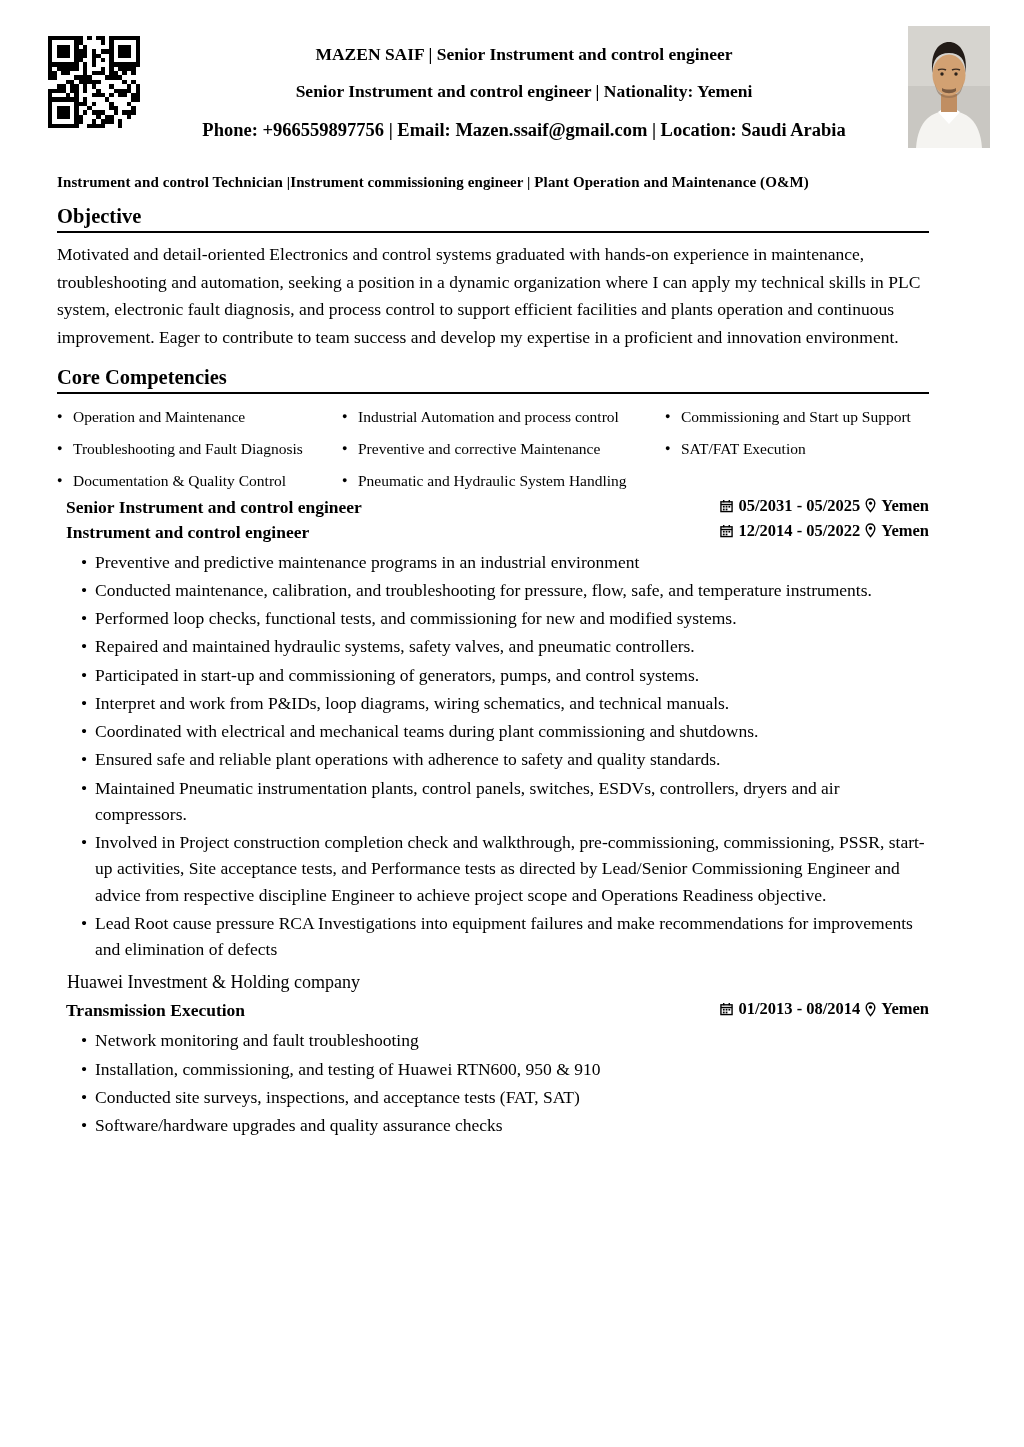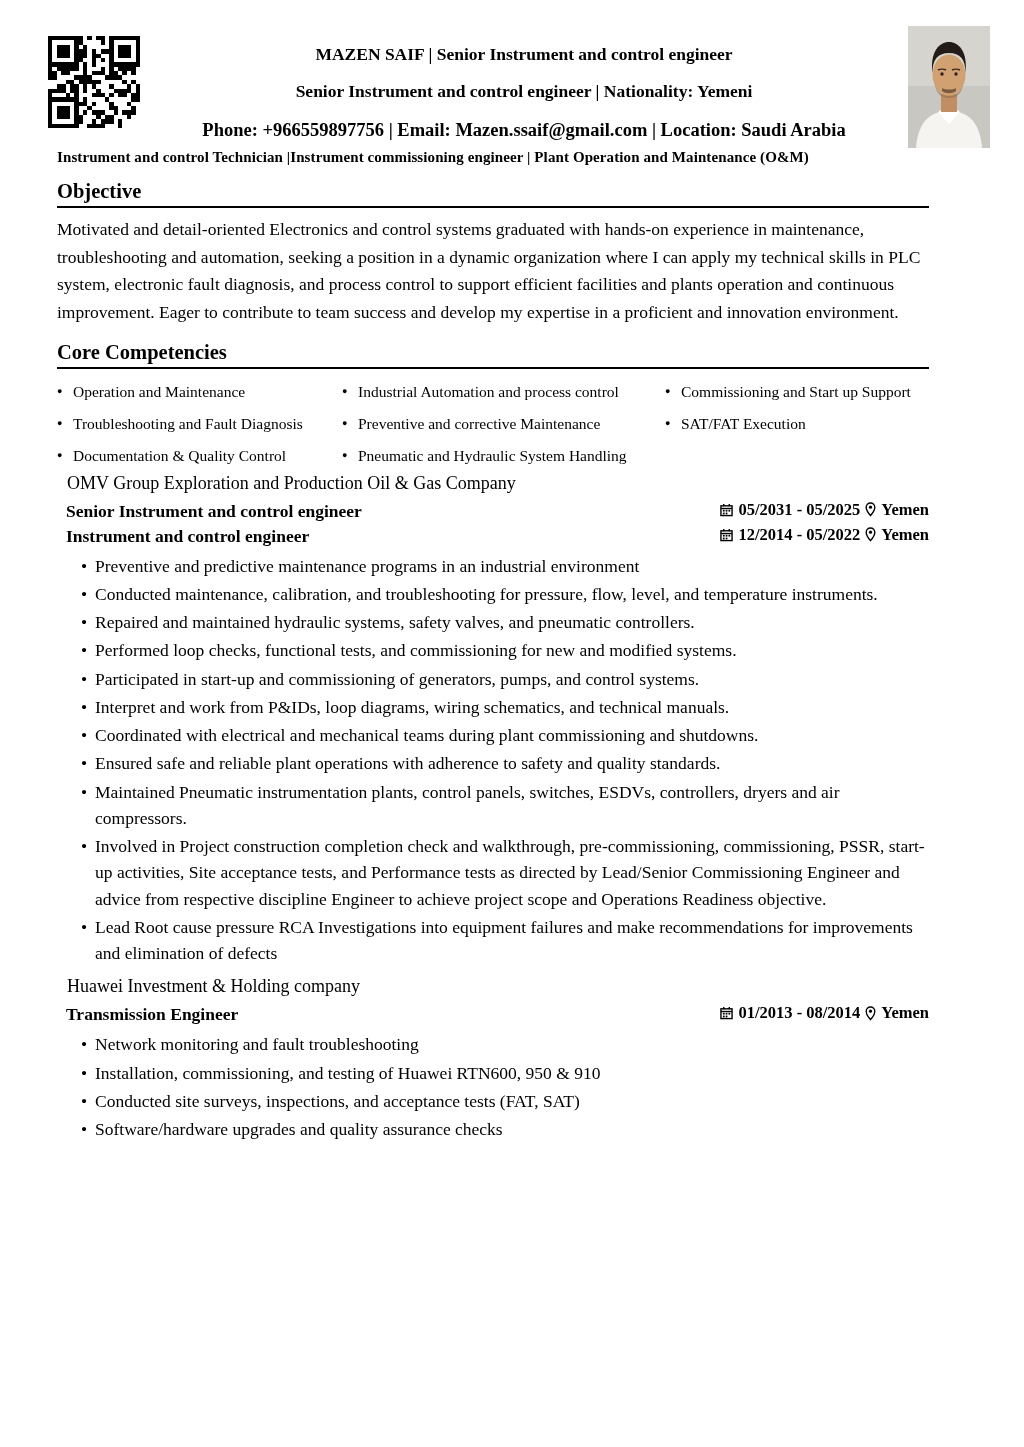--- a/index.html
+++ b/index.html
@@ -15,21 +15,21 @@
   .qr {
     width: 92px; height: 92px; margin-top: 10px; flex: 0 0 92px;
     display: grid; grid-template-columns: repeat(21,1fr); grid-template-rows: repeat(21,1fr);
     background: #fff;
   }
   .header-center { flex: 1 1 auto; text-align: center; padding-top: 18px; }
   .h-line1 { font-weight: bold; font-size: 17.5px; margin-bottom: 16px; }
   .h-line2 { font-weight: bold; font-size: 17.5px; margin-bottom: 18px; }
   .h-line3 { font-weight: bold; font-size: 18.5px; }
   .photo { flex: 0 0 82px; width: 82px; height: 122px; margin-right: -61px; overflow: hidden; }
-  .h-line4 { font-weight: bold; font-size: 15px; margin-top: 1px; letter-spacing: 0.1px; }
+  .h-line4 { font-weight: bold; font-size: 15px; margin-top: 26px; letter-spacing: 0.1px; }
 
   
   .section-heading {
     font-size: 20.5px; font-weight: bold;
     border-bottom: 2px solid #000; padding-bottom: 3px;
     margin: 14px 0 8px 0;
   }
   .heading-experience { max-width: 798px; margin-top: 20px; }
 
   .objective-text { font-size: 17.5px; line-height: 1.58; margin: 2px 0 0 0; }
@@ -547,21 +547,20 @@
       <div class="comp-item">Pneumatic and Hydraulic System Handling</div>
     </div>
     <div class="comp-col comp-col-3">
       <div class="comp-item">Commissioning and Start up Support</div>
       <div class="comp-item">SAT/FAT Execution</div>
     </div>
   </div>
 
 
   <div>
-    <div class="company">OMV Group Exploration and Production Oil &amp; Gas Company</div>
 
     <div class="role-line">
       <span class="role-title">Senior Instrument and control engineer</span>
       <span class="role-meta">
         <span class="icon">
           <svg width="13" height="14" viewBox="0 0 14 14">
               <rect x="1" y="2.5" width="12" height="10.5" fill="none" stroke="#000" stroke-width="1.5"></rect>
               <line x1="1" y1="5.4" x2="13" y2="5.4" stroke="#000" stroke-width="1.5"></line>
               <line x1="4" y1="0.5" x2="4" y2="3" stroke="#000" stroke-width="1.5"></line>
               <line x1="10" y1="0.5" x2="10" y2="3" stroke="#000" stroke-width="1.5"></line>
@@ -605,38 +604,38 @@
               <path d="M5.5 1 C3 1 1.2 2.9 1.2 5.4 C1.2 8.6 5.5 13.6 5.5 13.6 C5.5 13.6 9.8 8.6 9.8 5.4 C9.8 2.9 8 1 5.5 1 Z" fill="none" stroke="#000" stroke-width="1.4"></path>
               <circle cx="5.5" cy="5.2" r="1.6" fill="#000"></circle>
             </svg>
         </span>
         <span>Yemen</span>
       </span>
     </div>
 
     <ul class="bullets">
       <li>Preventive and predictive maintenance programs in an industrial environment</li>
-      <li>Conducted maintenance, calibration, and troubleshooting for pressure, flow, level, and temperature instruments.</li>
+      <li>Conducted maintenance, calibration, and troubleshooting for pressure, flow, safe, and temperature instruments.</li>
+      <li>Performed loop checks, functional tests, and commissioning for new and modified systems.</li>
       <li>Repaired and maintained hydraulic systems, safety valves, and pneumatic controllers.</li>
-      <li>Performed loop checks, functional tests, and commissioning for new and modified systems.</li>
       <li>Participated in start-up and commissioning of generators, pumps, and control systems.</li>
       <li>Interpret and work from P&amp;IDs, loop diagrams, wiring schematics, and technical manuals.</li>
       <li>Coordinated with electrical and mechanical teams during plant commissioning and shutdowns.</li>
       <li>Ensured safe and reliable plant operations with adherence to safety and quality standards.</li>
       <li>Maintained Pneumatic instrumentation plants, control panels, switches, ESDVs, controllers, dryers and air compressors.</li>
       <li>Involved in Project construction completion check and walkthrough, pre-commissioning, commissioning, PSSR, start-up activities, Site acceptance tests, and Performance tests as directed by Lead/Senior Commissioning Engineer and advice from respective discipline Engineer to achieve project scope and Operations Readiness objective.</li>
       <li>Lead Root cause pressure RCA Investigations into equipment failures and make recommendations for improvements and elimination of defects</li>
     </ul>
   </div>
 
   <div class="entry-gap">
     <div class="company">Huawei Investment &amp; Holding company</div>
 
     <div class="role-line">
-      <span class="role-title">Transmission Engineer</span>
+      <span class="role-title">Transmission Execution</span>
       <span class="role-meta">
         <span class="icon">
           <svg width="13" height="14" viewBox="0 0 14 14">
               <rect x="1" y="2.5" width="12" height="10.5" fill="none" stroke="#000" stroke-width="1.5"></rect>
               <line x1="1" y1="5.4" x2="13" y2="5.4" stroke="#000" stroke-width="1.5"></line>
               <line x1="4" y1="0.5" x2="4" y2="3" stroke="#000" stroke-width="1.5"></line>
               <line x1="10" y1="0.5" x2="10" y2="3" stroke="#000" stroke-width="1.5"></line>
               <rect x="3.1" y="6.8" width="1.9" height="1.9" fill="#000"></rect>
               <rect x="6.1" y="6.8" width="1.9" height="1.9" fill="#000"></rect>
               <rect x="9.1" y="6.8" width="1.9" height="1.9" fill="#000"></rect>

